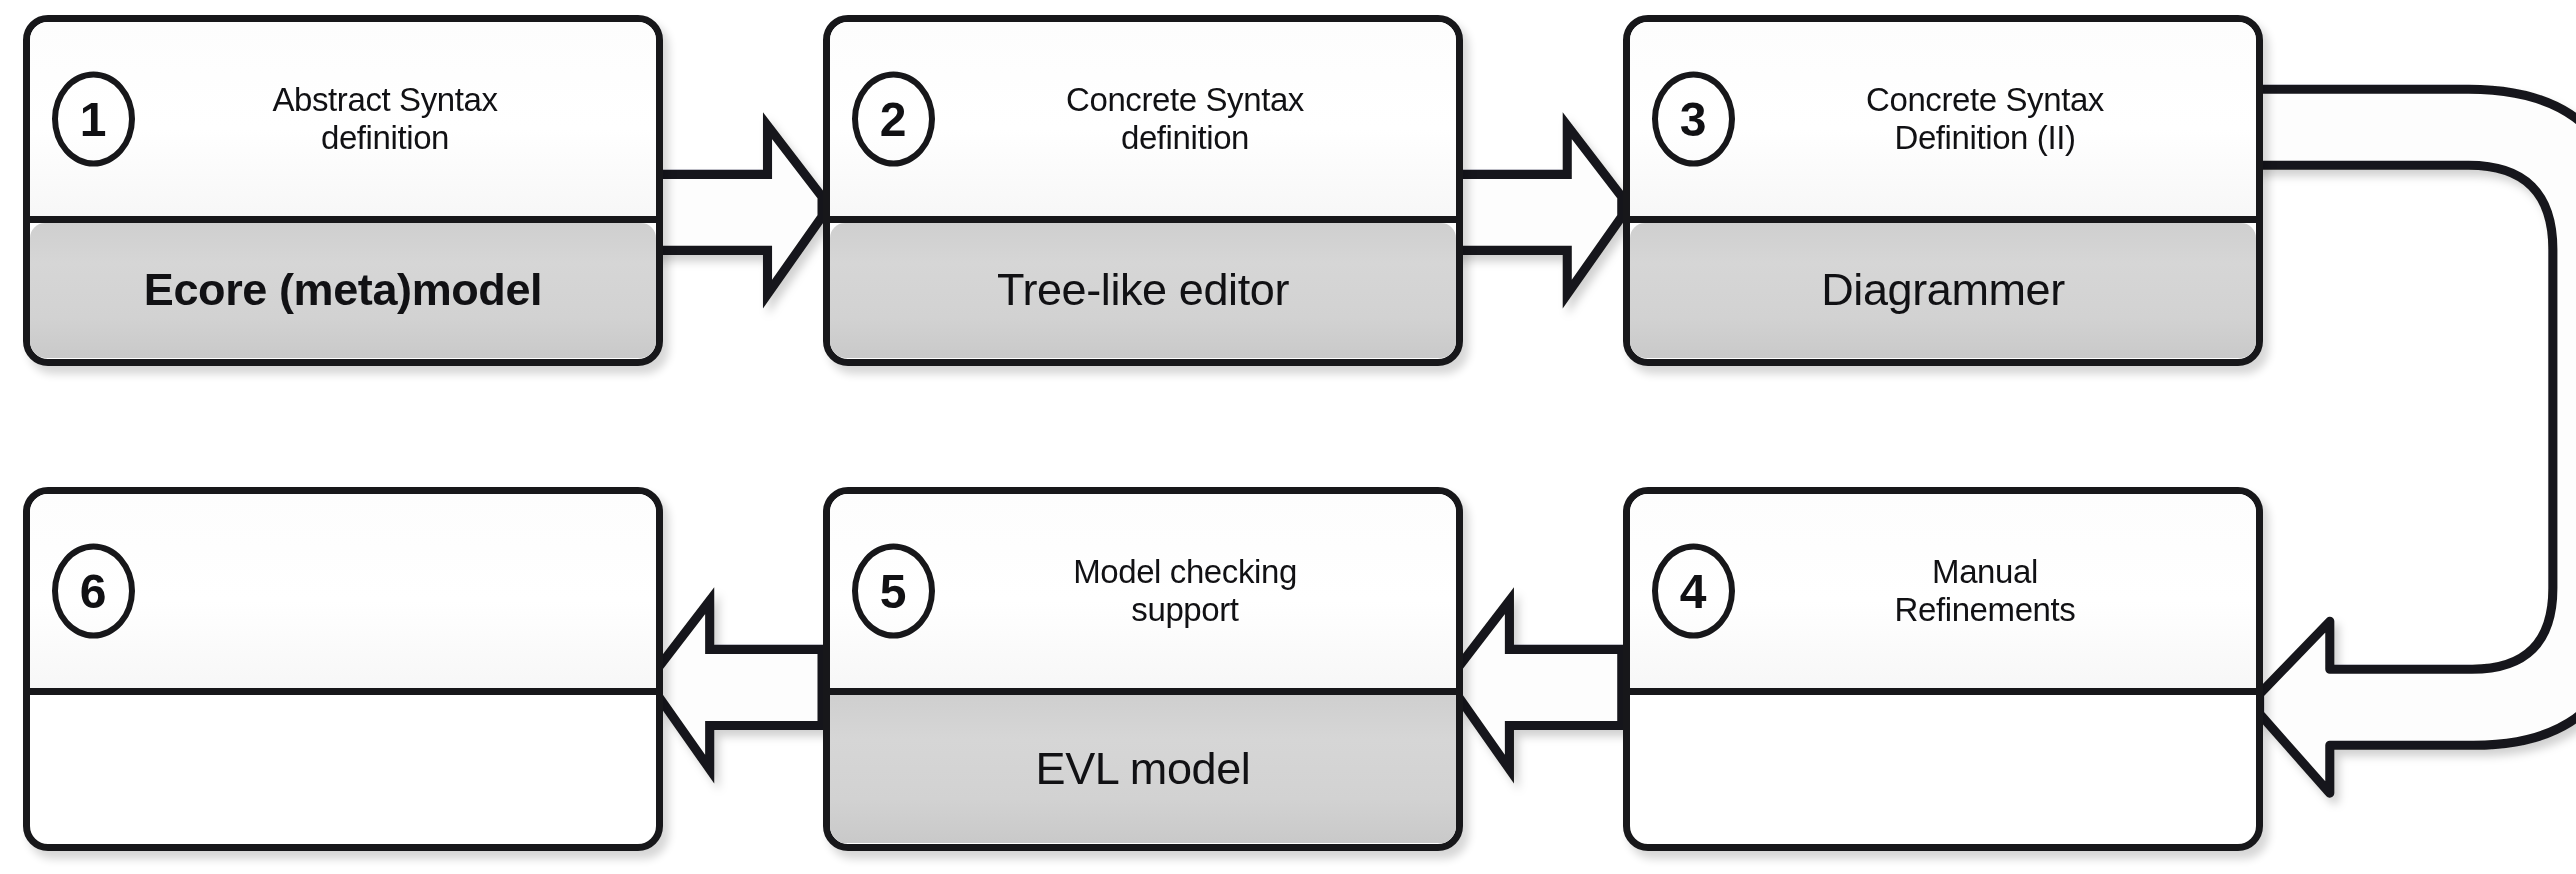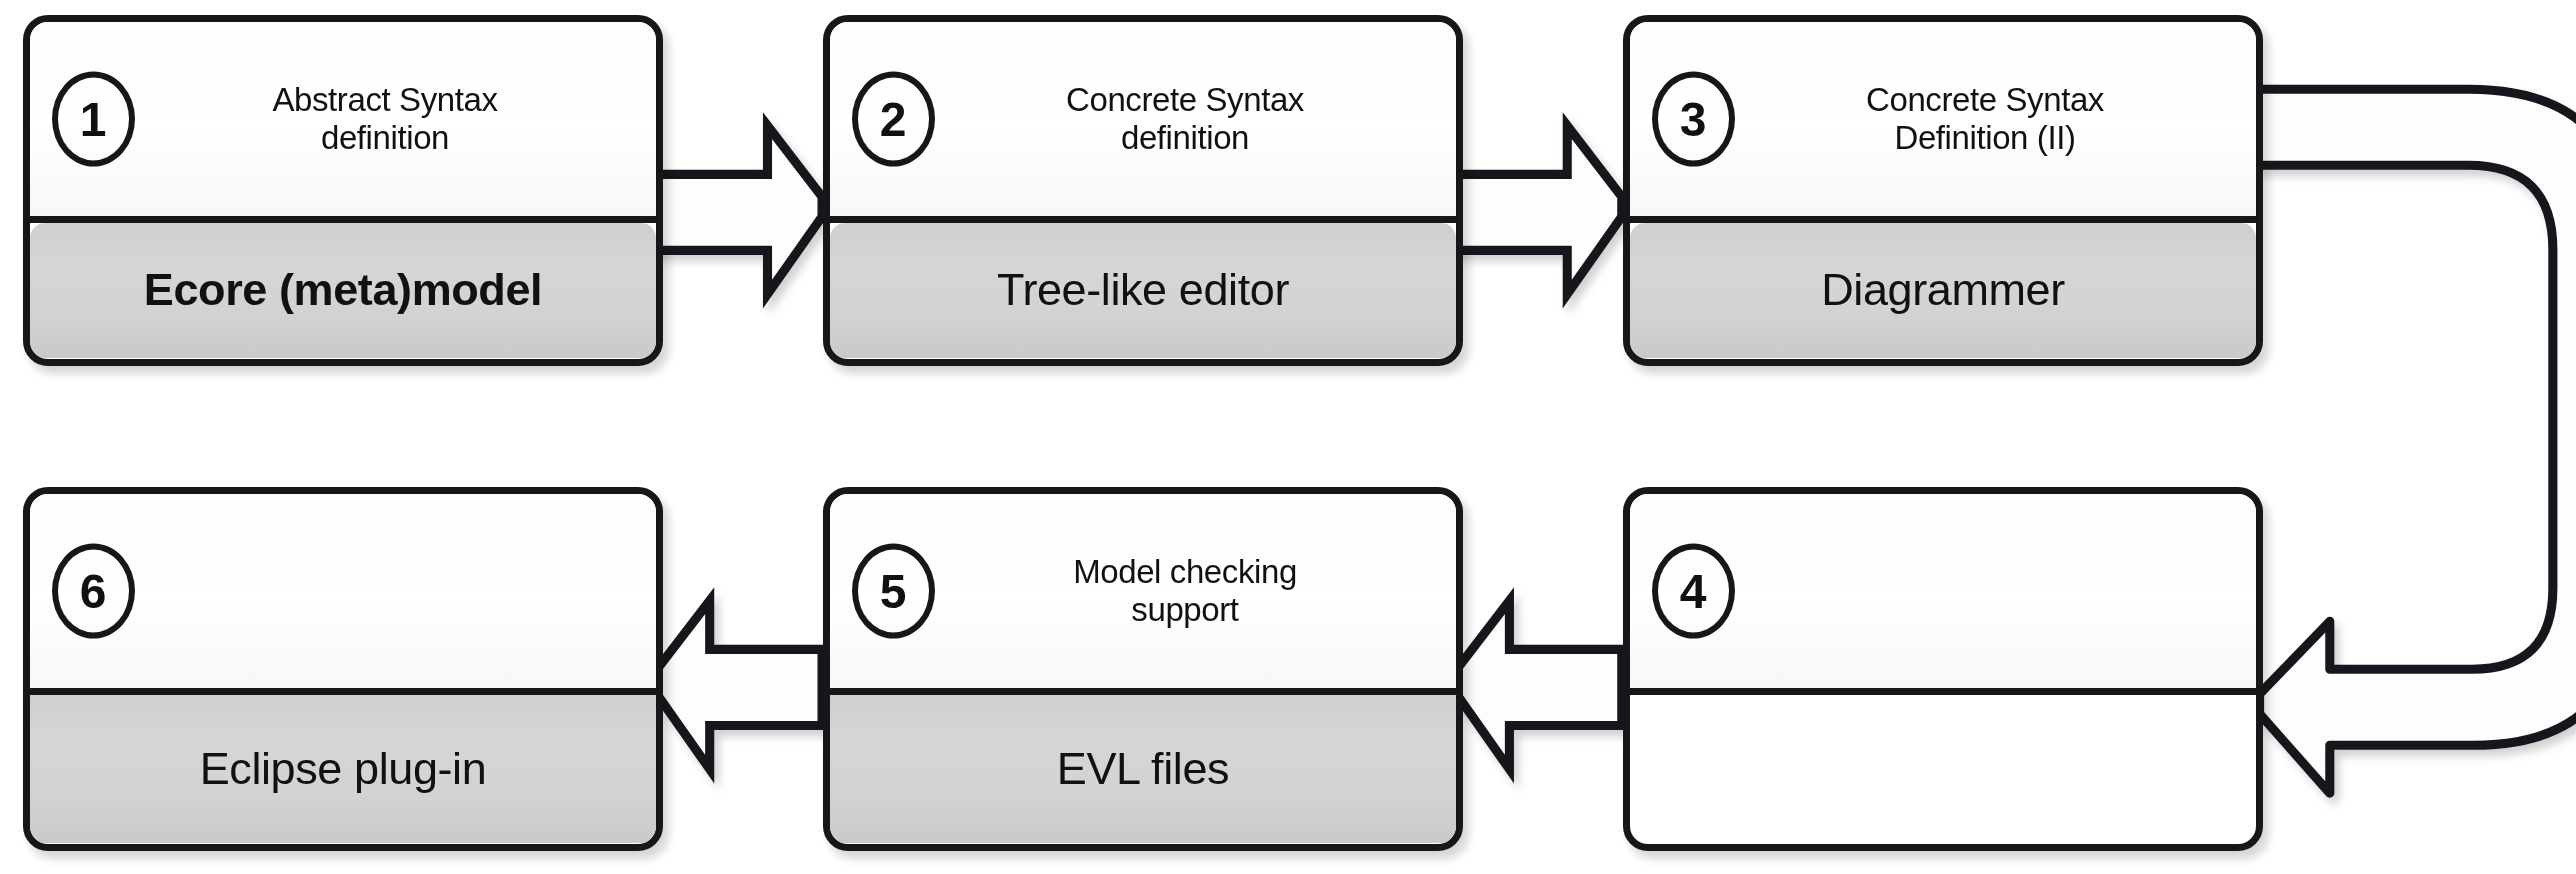--- a/index.html
+++ b/index.html
@@ -175,37 +175,36 @@
 Definition (II)</div>
     </div>
     <div class="box-bottom h-bot-1">
       <div class="box-sub">Diagrammer</div>
     </div>
   </div>
 
   <div class="step-box" id="box-4">
     <div class="box-top h-top-2">
       <div class="step-badge">4</div>
+      <div class="box-title">Manual
+Refinements</div>
     </div>
   </div>
 
   <div class="step-box" id="box-5">
     <div class="box-top h-top-2">
       <div class="step-badge">5</div>
       <div class="box-title">Model checking
 support</div>
     </div>
     <div class="box-bottom h-bot-2">
-      <div class="box-sub">EVL files</div>
+      <div class="box-sub">EVL model</div>
     </div>
   </div>
 
   <div class="step-box" id="box-6">
     <div class="box-top h-top-2">
       <div class="step-badge">6</div>
     </div>
-    <div class="box-bottom h-bot-2">
-      <div class="box-sub">Eclipse plug-in</div>
-    </div>
   </div>
 
 </div>
 
 
 </body></html>

